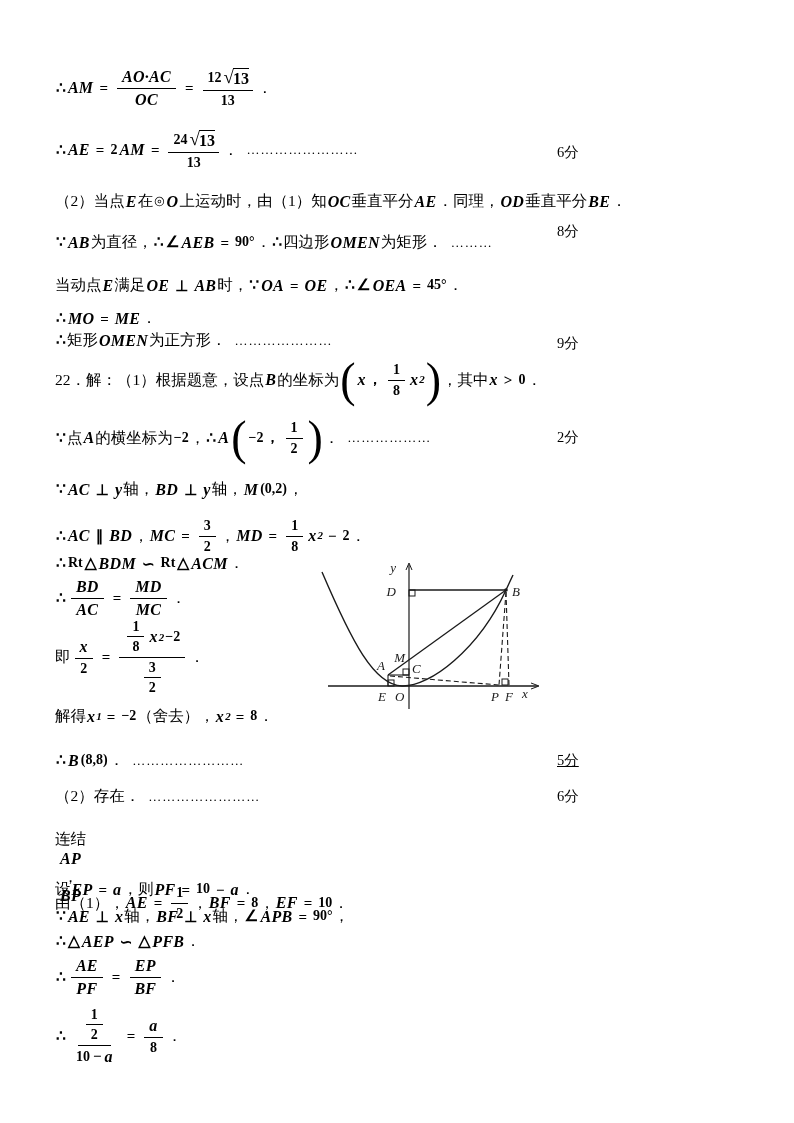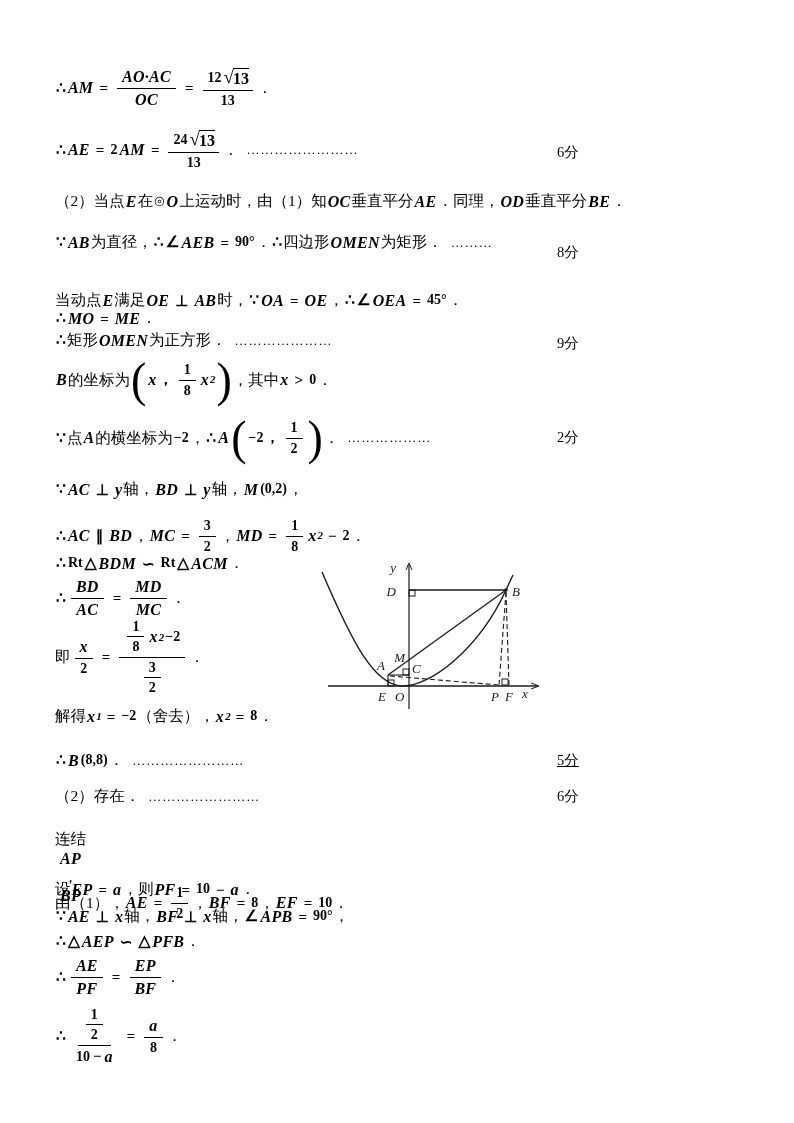--- a/index.html
+++ b/index.html
@@ -70,43 +70,43 @@
   </div>
 
   <div class="line" style="top:233px;">
     <span class="sym">∵</span>
     <span class="mv">AB</span><span class="cn">为直径，</span>
     <span class="sym">∴</span><span class="sym">∠</span><span class="mv">AEB</span>
     <span class="op">=</span><span class="mn">90°</span><span class="cn">．</span>
     <span class="sym">∴</span><span class="cn">四边形</span><span class="mv">OMEN</span><span class="cn">为矩形．</span>
     <span class="dots">………</span>
   </div>
-  <div class="score" style="top:243px;">8分</div>
-
-  <div class="line" style="top:291px;">
+  <div class="score" style="top:222px;">8分</div>
+
+  <div class="line" style="top:276px;">
     <span class="cn">当动点</span><span class="mv">E</span><span class="cn">满足</span><span class="mv">OE</span>
     <span class="op">⊥</span><span class="mv">AB</span><span class="cn">时，</span>
     <span class="sym">∵</span><span class="mv">OA</span><span class="op">=</span><span class="mv">OE</span><span class="cn">，</span>
     <span class="sym">∴</span><span class="sym">∠</span><span class="mv">OEA</span><span class="op">=</span><span class="mn">45°</span><span class="cn">．</span>
   </div>
 
   <div class="line" style="top:309px;">
     <span class="sym">∴</span>
     <span class="mv">MO</span><span class="op">=</span><span class="mv">ME</span><span class="cn">．</span>
   </div>
 
   <div class="line" style="top:331px;">
     <span class="sym">∴</span>
     <span class="cn">矩形</span><span class="mv">OMEN</span><span class="cn">为正方形．</span>
     <span class="dots">…………………</span>
   </div>
   <div class="score" style="top:334px;">9分</div>
 
   <div class="line" style="top:352px;height:56px;">
-    <span class="mv">B</span><span class="cn">的坐标为</span>
+    <span class="cn">22．解：（1）根据题意，设点</span><span class="mv">B</span><span class="cn">的坐标为</span>
     <span class="bp">(</span>
     <span class="mv">x</span><span class="mn" style="margin-right:2px">，</span>
     <span class="fr">
       <span class="nu"><span class="mn">1</span></span>
       <span class="de"><span class="mn">8</span></span>
     </span>
     <span class="mv">x</span><sup>2</sup>
     <span class="bp">)</span>
     <span class="cn">，其中</span><span class="mv">x</span><span class="op">&gt;</span><span class="mn">0</span><span class="cn">．</span>
   </div>

